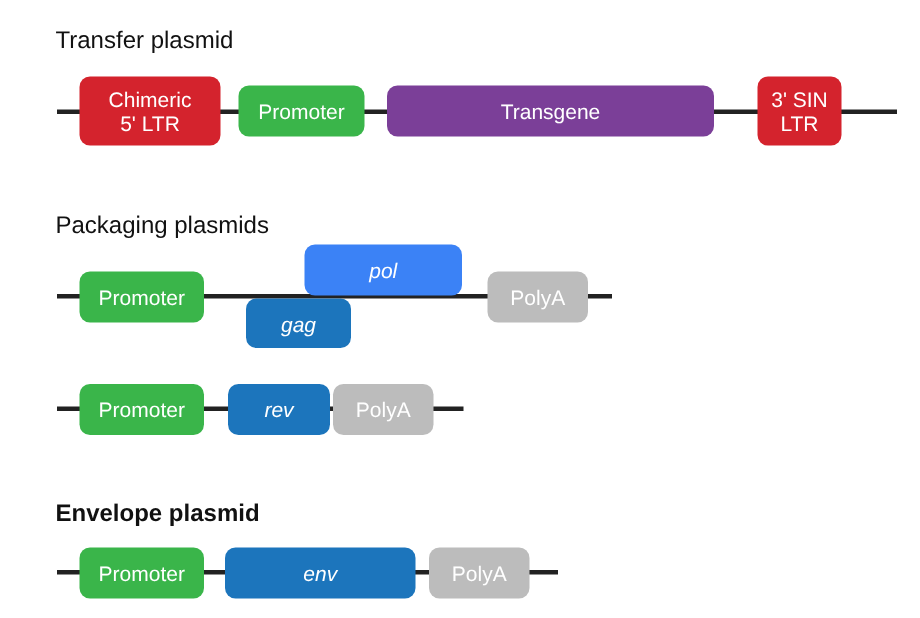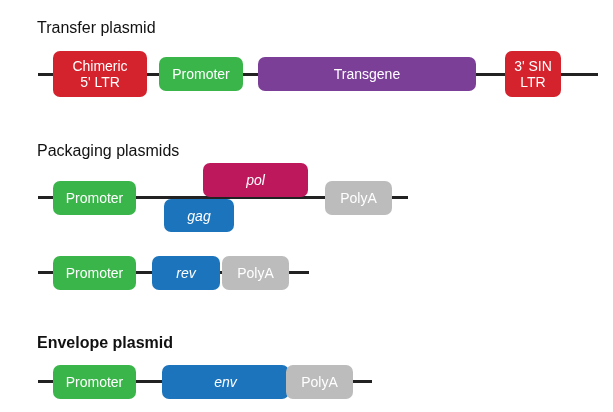--- a/index.html
+++ b/index.html
@@ -29,21 +29,21 @@
 <div class="box" style="left:505px; top:51px; width:56px; height:46px; background:#d4232d;">
   <span>3' SIN LTR</span>
 </div>
 
 <h2 class="section-title" style="top:126px;">Packaging plasmids</h2>
 
 <div class="line" style="left:38px; top:196px; width:370px;"></div>
 <div class="box" style="left:53px; top:181px; width:83px; height:34px; background:#3ab54a;">
   <span>Promoter</span>
 </div>
-<div class="box" style="left:203px; top:163px; width:105px; height:34px; background:#be185d;">
+<div class="box" style="left:203px; top:163px; width:105px; height:34px; background:#3b82f6;">
   <span class="italic">pol</span>
 </div>
 <div class="box" style="left:164px; top:199px; width:70px; height:33px; background:#1c75bc;">
   <span class="italic">gag</span>
 </div>
 <div class="box" style="left:325px; top:181px; width:67px; height:34px; background:#bcbcbc;">
   <span>PolyA</span>
 </div>
 
 <div class="line" style="left:38px; top:271px; width:271px;"></div>
@@ -55,18 +55,18 @@
 </div>
 <div class="box" style="left:222px; top:256px; width:67px; height:34px; background:#bcbcbc;">
   <span>PolyA</span>
 </div>
 
 <h2 class="section-title" style="top:318px;font-weight:bold;">Envelope plasmid</h2>
 <div class="line" style="left:38px; top:380px; width:334px;"></div>
 <div class="box" style="left:53px; top:365px; width:83px; height:34px; background:#3ab54a;">
   <span>Promoter</span>
 </div>
-<div class="box" style="left:150px; top:365px; width:127px; height:34px; background:#1c75bc;margin-left:12px;">
+<div class="box" style="left:150px; top:365px; width:127px; height:34px; background:#1c75bc;">
   <span class="italic">env</span>
 </div>
 <div class="box" style="left:286px; top:365px; width:67px; height:34px; background:#bcbcbc;">
   <span>PolyA</span>
 </div>
 
 </body></html>

